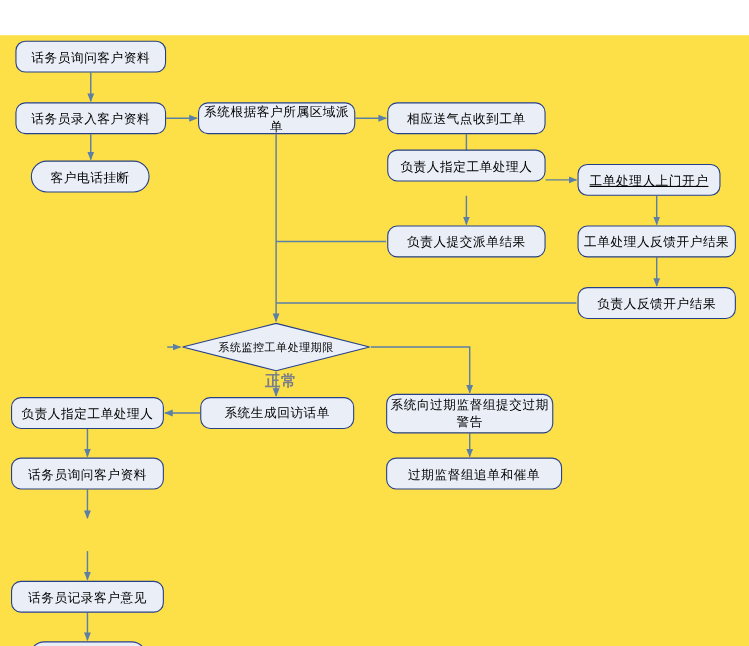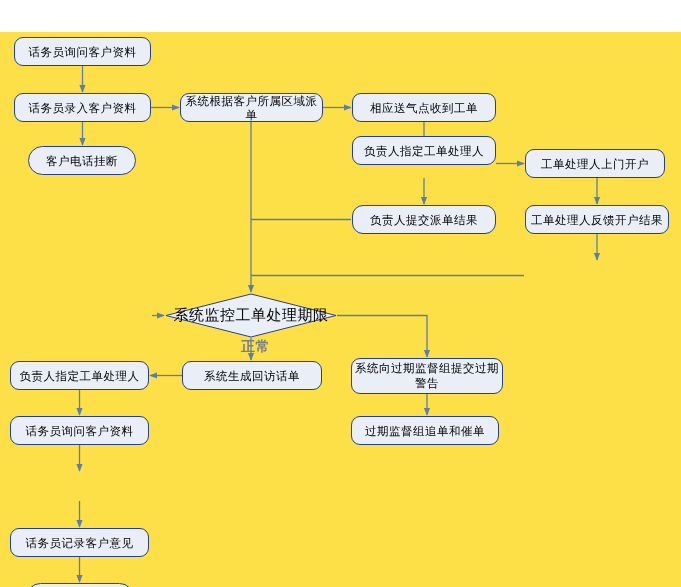--- a/index.html
+++ b/index.html
@@ -55,21 +55,21 @@
   }
   .diamond-label {
     position: absolute;
     left: 0;
     top: 0;
     width: 100%;
     height: 100%;
     display: flex;
     align-items: center;
     justify-content: center;
-    font-size: 15px;
+    font-size: 10px;
     letter-spacing: 0.5px;
     color: #000;
     white-space: nowrap;
   }
   .edge-label {
     position: absolute;
     font-size: 14px;
     color: #7a7f88;
     letter-spacing: 0.5px;
     z-index: 3;
@@ -139,26 +139,27 @@
   <div class="node" style="left:14px; top:61px; width:137px; height:29px;">话务员录入客户资料</div>
 
   <div class="node terminal" style="left:28px; top:114px; width:108px; height:29px;">客户电话挂断</div>
 
   <div class="node" style="left:180px; top:61px; width:143px; height:29px;">系统根据客户所属区域派单</div>
 
   <div class="node" style="left:352px; top:61px; width:144px; height:29px;">相应送气点收到工单</div>
 
   <div class="node" style="left:352px; top:104px; width:144px; height:29px;">负责人指定工单处理人</div>
 
-  <div class="node" style="left:352px; top:173px; width:144px; height:29px;border-radius:11px;">负责人提交派单结果</div>
+  <div class="node" style="left:352px; top:173px; width:144px; height:29px;">负责人提交派单结果</div>
 
-  <div class="node" style="left:525px; top:117px; width:140px; height:29px;">工单处理人上门开户</div>
+  <div class="node" style="left:525px; top:117px; width:130px; height:29px;text-decoration:underline;">工单处理人上门开户</div>
 
   <div class="node" style="left:525px; top:173px; width:144px; height:29px;">工单处理人反馈开户结果</div>
 
+  <div class="node" style="left:525px; top:229px; width:144px; height:29px;">负责人反馈开户结果</div>
 
   <div class="diamond-wrap" style="left:165px; top:261px; width:172px; height:45px;">
     <svg width="172" height="45" viewBox="0 0 172 45">
       <polygon points="86,1 171,22.5 86,44 1,22.5" fill="#e9eef7" stroke="#27408b" stroke-width="1"></polygon>
     </svg>
     <div class="diamond-label">系统监控工单处理期限</div>
   </div>
 
   <div class="edge-label" style="left:241px; top:306px;">正常</div>
 
@@ -168,15 +169,15 @@
 
   <div class="node" style="left:10px; top:384px; width:139px; height:29px;">话务员询问客户资料</div>
 
 
   <div class="node" style="left:10px; top:496px; width:139px; height:29px;">话务员记录客户意见</div>
 
   <div class="node terminal" style="left:26px; top:551px; width:108px; height:29px;">客户电话挂断</div>
 
   <div class="node two-line" style="left:351px; top:326px; width:152px; height:36px;">系统向过期监督组提交过期警告</div>
 
-  <div class="node" style="left:351px; top:384px; width:148px; height:29px;">过期监督组追单和催单</div>
+  <div class="node" style="left:351px; top:384px; width:160px; height:29px;">过期监督组追单和催单</div>
 
 </div>
 
 </body></html>

